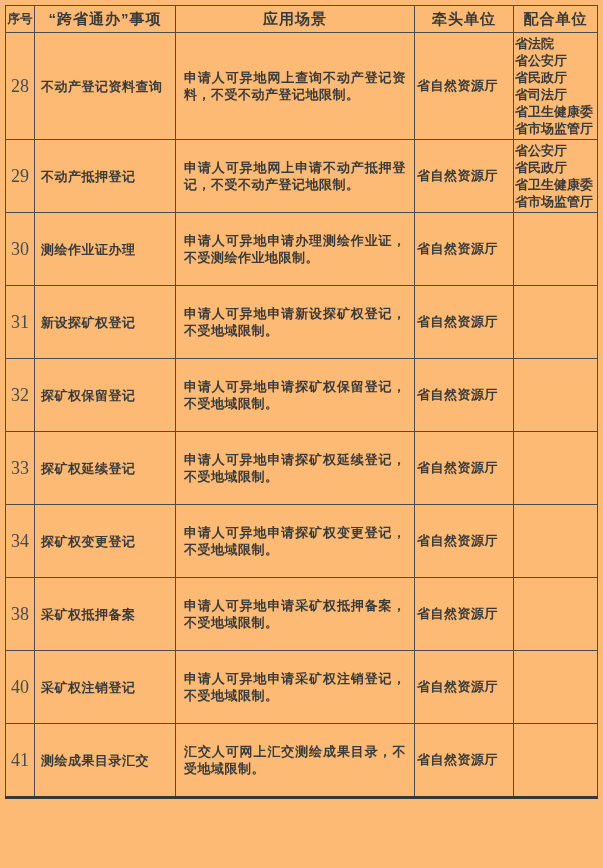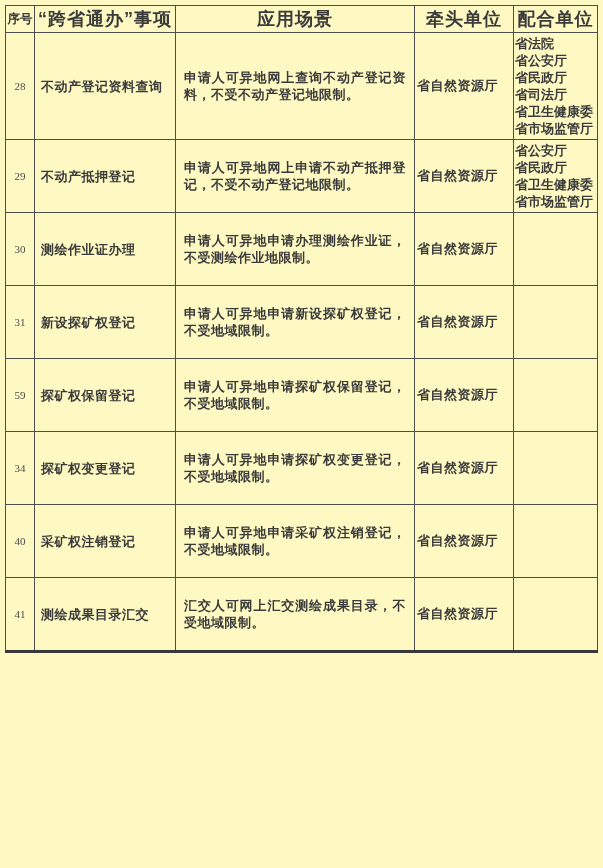--- a/index.html
+++ b/index.html
@@ -1,20 +1,20 @@
 <!DOCTYPE html>
 <html lang="zh"><head>
 <meta charset="utf-8">
 <style>
   html, body { margin: 0; padding: 0; }
   .page {
     position: relative;
     width: 603px;
     height: 868px;
-    background: #fef9c3;
+    background: #fdba74;
     overflow: hidden;
     font-family: "Liberation Sans", "DejaVu Sans", sans-serif;
     color: #3a3a3a;
   }
   table.main {
     position: absolute;
     left: 5px;
     top: 5px;
     width: 592px;
     border-collapse: collapse;
@@ -23,34 +23,34 @@
   th, td {
     border: 1px solid #4d4d4d;
     vertical-align: middle;
     overflow: hidden;
   }
   
   tbody tr:last-child td { border-bottom: 3px solid #383838; }
 
   thead th {
     height: 26px;
-    font-size: 18px;
+    font-size: 15px;
     font-weight: 700;
     letter-spacing: 1px;
     text-align: center;
     padding: 0;
   }
   thead th.hdr-num { font-size: 12.5px; letter-spacing: 0; }
 
   tbody td { height: 50px; font-size: 13px; font-weight: 600; }
 
   td.num {
     font-family: "Liberation Serif", "DejaVu Serif", serif;
     font-weight: 400;
-    font-size: 11px;
+    font-size: 18px;
     color: #4a4a4a;
     text-align: center;
     letter-spacing: 0;
     padding: 0;
   }
   td.item {
     padding: 2px 6px;
     letter-spacing: 0.5px;
     line-height: 17px;
     text-align: left;
@@ -133,30 +133,44 @@
           <td class="partners"></td>
         </tr>
         <tr>
           <td class="num">31</td>
           <td class="item">新设探矿权登记</td>
           <td class="scenario">申请人可异地申请新设探矿权登记，不受地域限制。</td>
           <td class="lead">省自然资源厅</td>
           <td class="partners"></td>
         </tr>
         <tr>
-          <td class="num">59</td>
+          <td class="num">32</td>
           <td class="item">探矿权保留登记</td>
           <td class="scenario">申请人可异地申请探矿权保留登记，不受地域限制。</td>
+          <td class="lead">省自然资源厅</td>
+          <td class="partners"></td>
+        </tr>
+        <tr>
+          <td class="num">33</td>
+          <td class="item">探矿权延续登记</td>
+          <td class="scenario">申请人可异地申请探矿权延续登记，不受地域限制。</td>
           <td class="lead">省自然资源厅</td>
           <td class="partners"></td>
         </tr>
         <tr>
           <td class="num">34</td>
           <td class="item">探矿权变更登记</td>
           <td class="scenario">申请人可异地申请探矿权变更登记，不受地域限制。</td>
+          <td class="lead">省自然资源厅</td>
+          <td class="partners"></td>
+        </tr>
+        <tr>
+          <td class="num">38</td>
+          <td class="item">采矿权抵押备案</td>
+          <td class="scenario">申请人可异地申请采矿权抵押备案，不受地域限制。</td>
           <td class="lead">省自然资源厅</td>
           <td class="partners"></td>
         </tr>
         <tr>
           <td class="num">40</td>
           <td class="item">采矿权注销登记</td>
           <td class="scenario">申请人可异地申请采矿权注销登记，不受地域限制。</td>
           <td class="lead">省自然资源厅</td>
           <td class="partners"></td>
         </tr>

